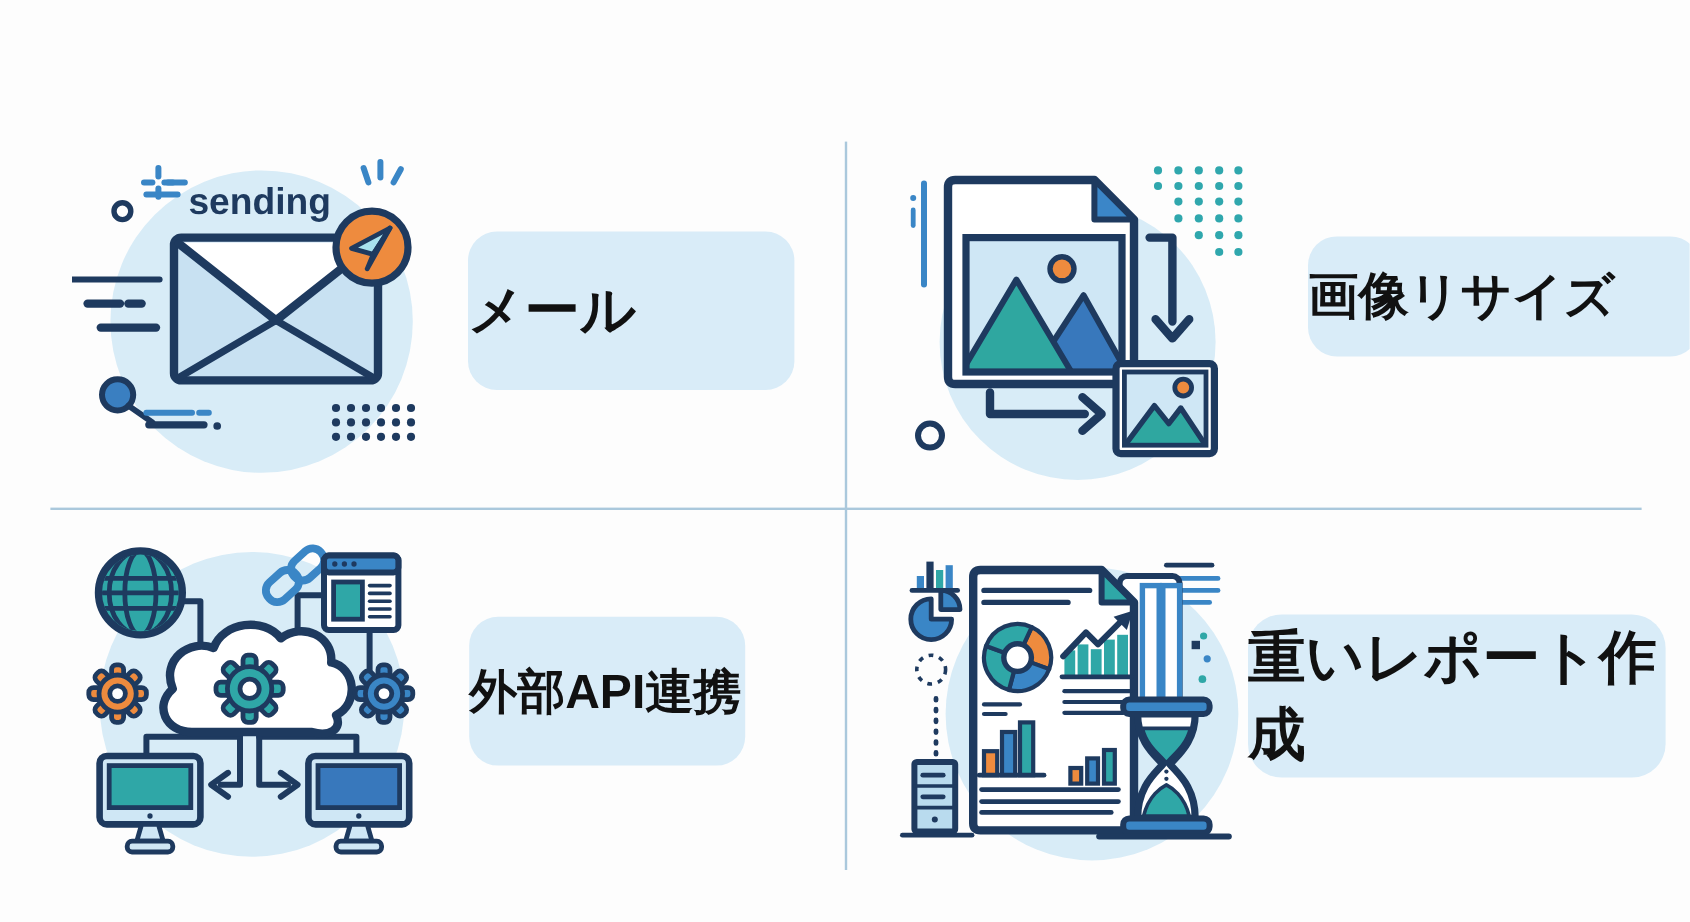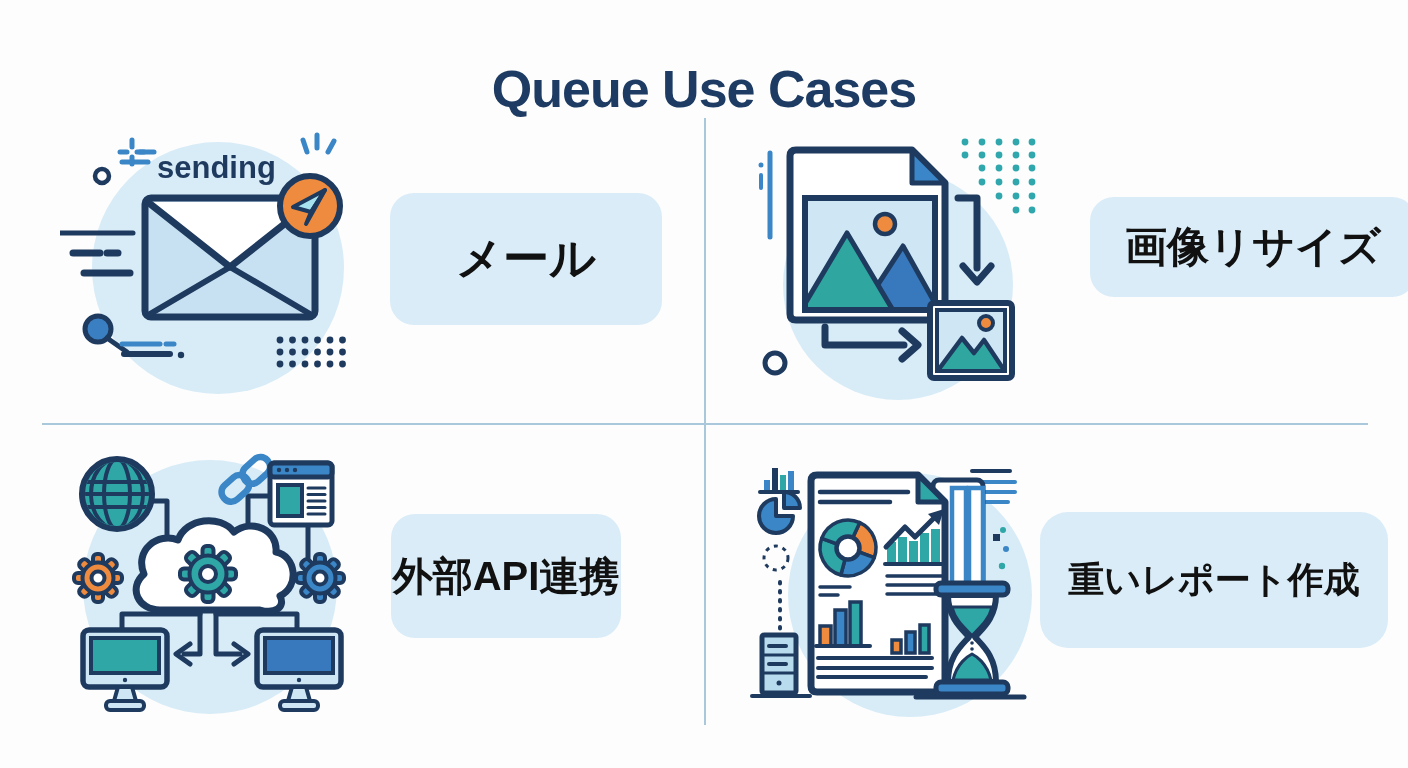--- a/index.html
+++ b/index.html
@@ -15,37 +15,36 @@
   .divider{position:absolute;background:#aac8dc;}
   .divider-v{left:704px;top:118px;width:2px;height:607px;}
   .divider-h{left:42px;top:423px;width:1326px;height:2px;}
   .illus{position:absolute;}
   .illus-email{left:60px;top:110px;}
   .illus-resize{left:740px;top:120px;}
   .illus-api{left:50px;top:430px;}
   .illus-report{left:740px;top:430px;}
   .pill{
     position:absolute;background:#d9ecf8;border-radius:24px;
-    display:flex;align-items:center;justify-content:center;
+    display:flex;align-items:center;
     color:#111;font-weight:bold;
   }
   .pill-email{left:390px;top:193px;width:272px;height:132px;font-size:46px;}
   .pill-resize{left:1090px;top:197px;width:326px;height:100px;font-size:42px;}
   .pill-api{left:391px;top:514px;width:230px;height:124px;font-size:40px;}
-  .pill-report{left:1040px;top:512px;width:348px;height:136px;font-size:36px;border-radius:28px;}
+  .pill-report{left:1040px;top:512px;width:348px;height:136px;font-size:48px;border-radius:28px;}
   svg line,svg path,svg polyline{stroke-linecap:round;stroke-linejoin:round;}
   svg polygon{stroke-linejoin:round;}
   svg text{font-family:"Liberation Sans","DejaVu Sans",sans-serif;}
 </style>
 </head>
 <body>
 
 <main class="canvas">
 
-  <h1 class="page-title">Queue Use Cases</h1>
 
   <div class="divider divider-v"></div>
   <div class="divider divider-h"></div>
 
   <section>
     <svg class="illus illus-email" width="320" height="290" viewBox="0 0 320 290">
       <circle cx="158" cy="158" r="126" fill="#d8ecf7"></circle>
 
       <g stroke="#3a86c6" stroke-width="5">
         <line x1="72" y1="30" x2="72" y2="37"></line>

